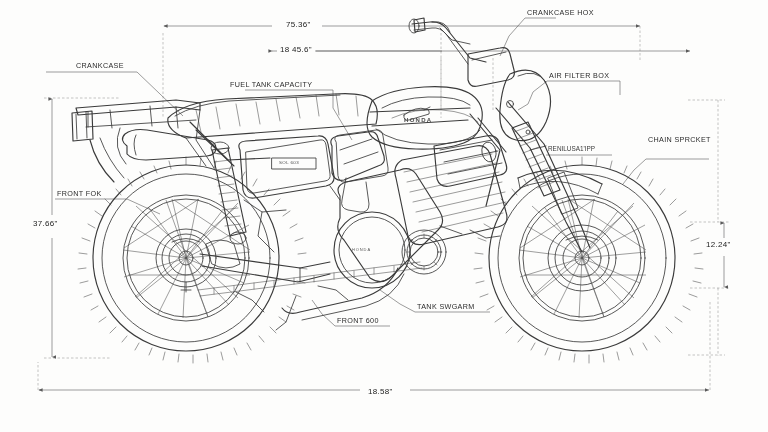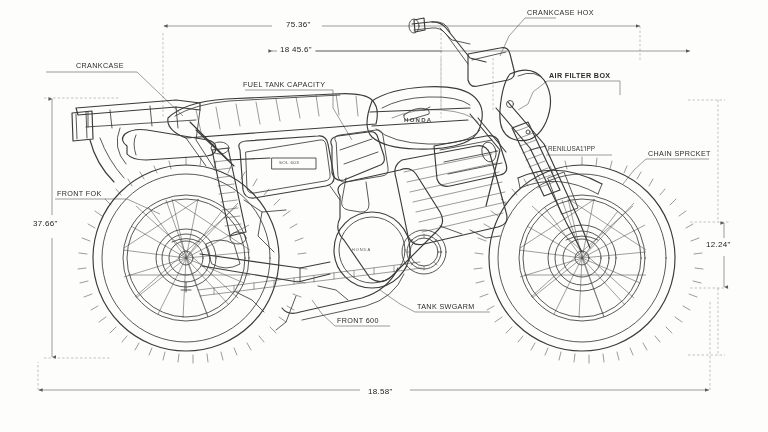--- a/index.html
+++ b/index.html
@@ -334,29 +334,29 @@
       <path class="ln" d="M244,200 L262,212 L286,210"></path>
       <path class="ln" d="M262,212 L258,236 L274,252"></path>
       <path class="ln" d="M330,186 L340,200"></path>
       <path class="ln" d="M470,230 L486,238 L500,236"></path>
       <path class="ln" d="M440,226 L462,234"></path>
     </g>
   </svg>
 
   <div class="lbl" style="left:48px; top:62px;margin-left:28px;">CRANKCASE</div>
 
-  <div class="lbl" style="left:243px; top:81px;">FUEL TANK CAPACITY</div>
+  <div class="lbl" style="left:230px; top:81px;">FUEL TANK CAPACITY</div>
 
   <div class="lbl" style="left:527px; top:9px;">CRANKCASE HOX</div>
 
-  <div class="lbl" style="left:549px; top:72px;font-weight:bold;">AIR FILTER BOX</div>
+  <div class="lbl" style="left:549px; top:72px;">AIR FILTER BOX</div>
 
   <div class="lbl garble" style="left:548px; top:146px;">RENILUSA1'IPP</div>
 
-  <div class="lbl" style="left:648px; top:150px;">CHAIN SPRCKET</div>
+  <div class="lbl" style="left:648px; top:136px;">CHAIN SPRCKET</div>
 
   <div class="lbl" style="left:57px; top:190px;">FRONT FOK</div>
 
   <div class="lbl" style="left:417px; top:303px;">TANK SWGARM</div>
 
   <div class="lbl" style="left:337px; top:317px;">FRONT 600</div>
 
   <div class="dim" style="left:283px; top:21px;">75.36"</div>
 
   <div class="dim" style="left:277px; top:46px;">18 45.6"</div>

